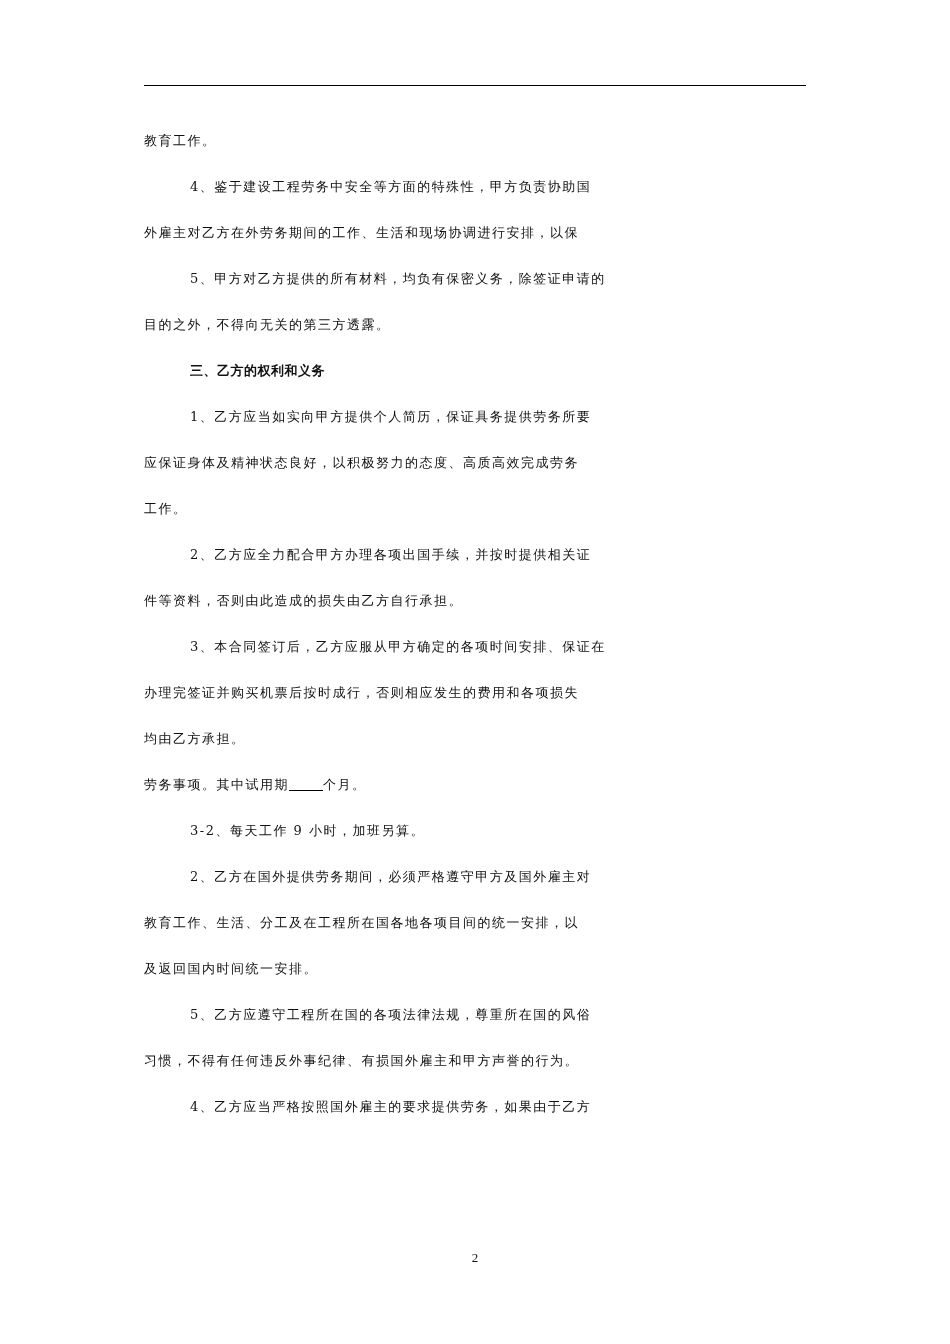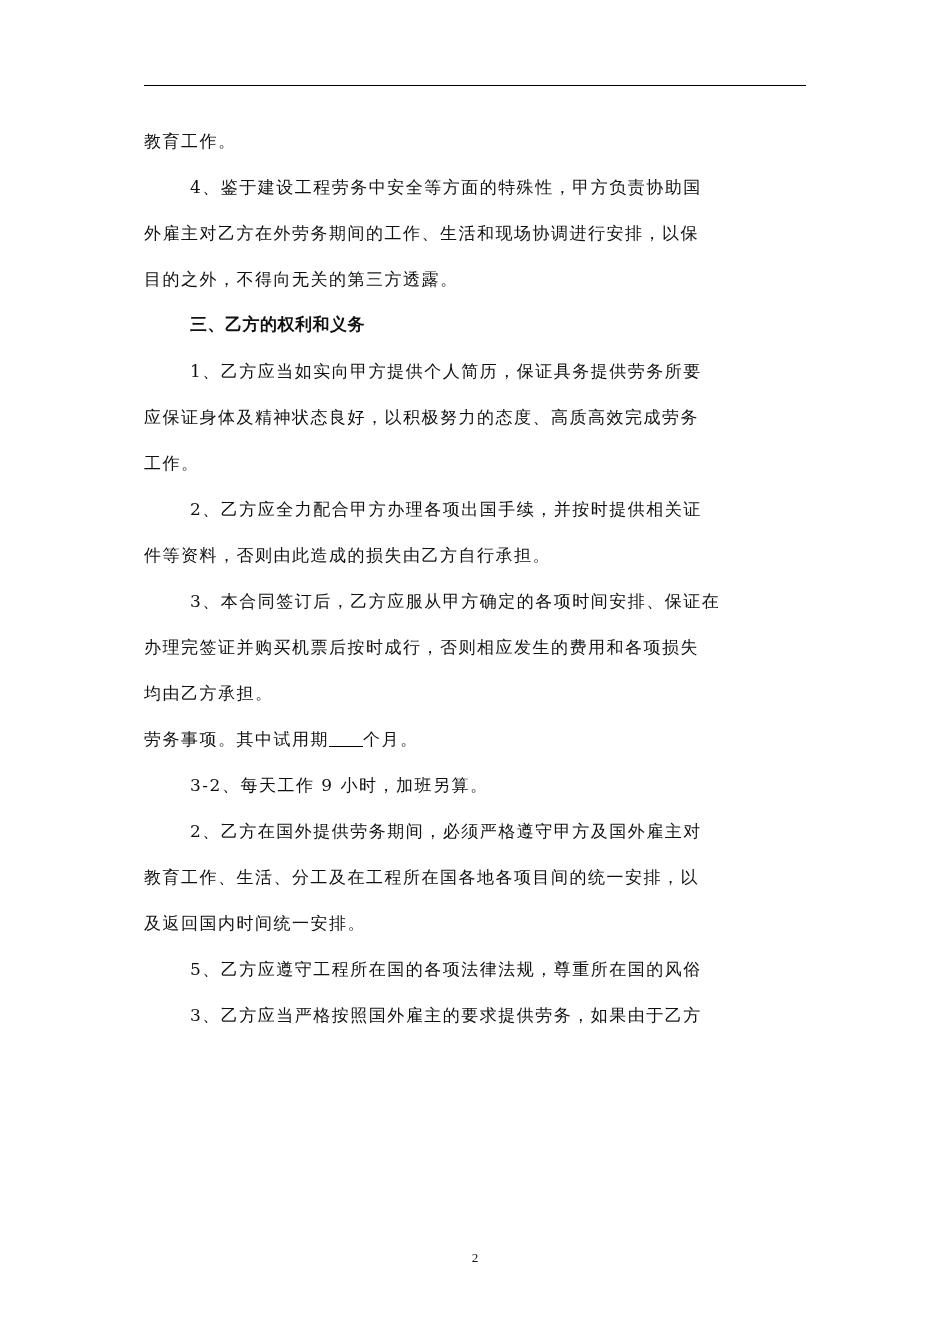--- a/index.html
+++ b/index.html
@@ -1,51 +1,53 @@
 <!DOCTYPE html>
 <html><head>
 <meta charset="utf-8">
 <style>
   html, body { margin:0; padding:0; background:#ffffff; }
   body { width:950px; height:1344px; position:relative; overflow:hidden;
          font-family:"DejaVu Serif", "Liberation Serif", serif; color:#111; }
   .header-rule { position:absolute; left:144px; top:85px; width:662px; height:0;
                  border-top:1.5px solid #000; }
   .content { position:absolute; left:144px; top:118px; width:662px; }
-  .line { height:46px; line-height:46px; font-size:17px; white-space:nowrap;
+  .line { height:46px; line-height:46px; font-size:13px; white-space:nowrap;
           letter-spacing:1.5px; overflow:visible; }
   .indent { padding-left:46px; }
   .heading { font-weight:bold; font-family:Liberation Serif, serif; letter-spacing:0.5px; }
   .blank { display:inline-block; width:34px; border-bottom:1.5px solid #000; height:18px; vertical-align:-2px; }
   .page-num { position:absolute; top:1250px; left:0; width:950px; text-align:center;
               font-size:13px; font-family:"Liberation Serif", serif; }
 </style>
 </head>
 <body>
 
 <div class="header-rule"></div>
 
 <div class="content">
   <div class="line">教育工作。</div>
   <div class="line indent">4、鉴于建设工程劳务中安全等方面的特殊性，甲方负责协助国</div>
   <div class="line">外雇主对乙方在外劳务期间的工作、生活和现场协调进行安排，以保</div>
+  <div class="line indent">5、甲方对乙方提供的所有材料，均负有保密义务，除签证申请的</div>
   <div class="line">目的之外，不得向无关的第三方透露。</div>
   <div class="line indent heading">三、乙方的权利和义务</div>
   <div class="line indent">1、乙方应当如实向甲方提供个人简历，保证具务提供劳务所要</div>
   <div class="line">应保证身体及精神状态良好，以积极努力的态度、高质高效完成劳务</div>
   <div class="line">工作。</div>
   <div class="line indent">2、乙方应全力配合甲方办理各项出国手续，并按时提供相关证</div>
   <div class="line">件等资料，否则由此造成的损失由乙方自行承担。</div>
   <div class="line indent">3、本合同签订后，乙方应服从甲方确定的各项时间安排、保证在</div>
   <div class="line">办理完签证并购买机票后按时成行，否则相应发生的费用和各项损失</div>
   <div class="line">均由乙方承担。</div>
   <div class="line">
     <span>劳务事项。其中试用期</span><span class="blank"></span><span>个月。</span>
   </div>
   <div class="line indent">3-2、每天工作 9 小时，加班另算。</div>
   <div class="line indent">2、乙方在国外提供劳务期间，必须严格遵守甲方及国外雇主对</div>
   <div class="line">教育工作、生活、分工及在工程所在国各地各项目间的统一安排，以</div>
   <div class="line">及返回国内时间统一安排。</div>
   <div class="line indent">5、乙方应遵守工程所在国的各项法律法规，尊重所在国的风俗</div>
-  <div class="line indent">3、乙方应当严格按照国外雇主的要求提供劳务，如果由于乙方</div>
+  <div class="line">习惯，不得有任何违反外事纪律、有损国外雇主和甲方声誉的行为。</div>
+  <div class="line indent">4、乙方应当严格按照国外雇主的要求提供劳务，如果由于乙方</div>
 </div>
 
 <div class="page-num">2</div>
 
 </body></html>

